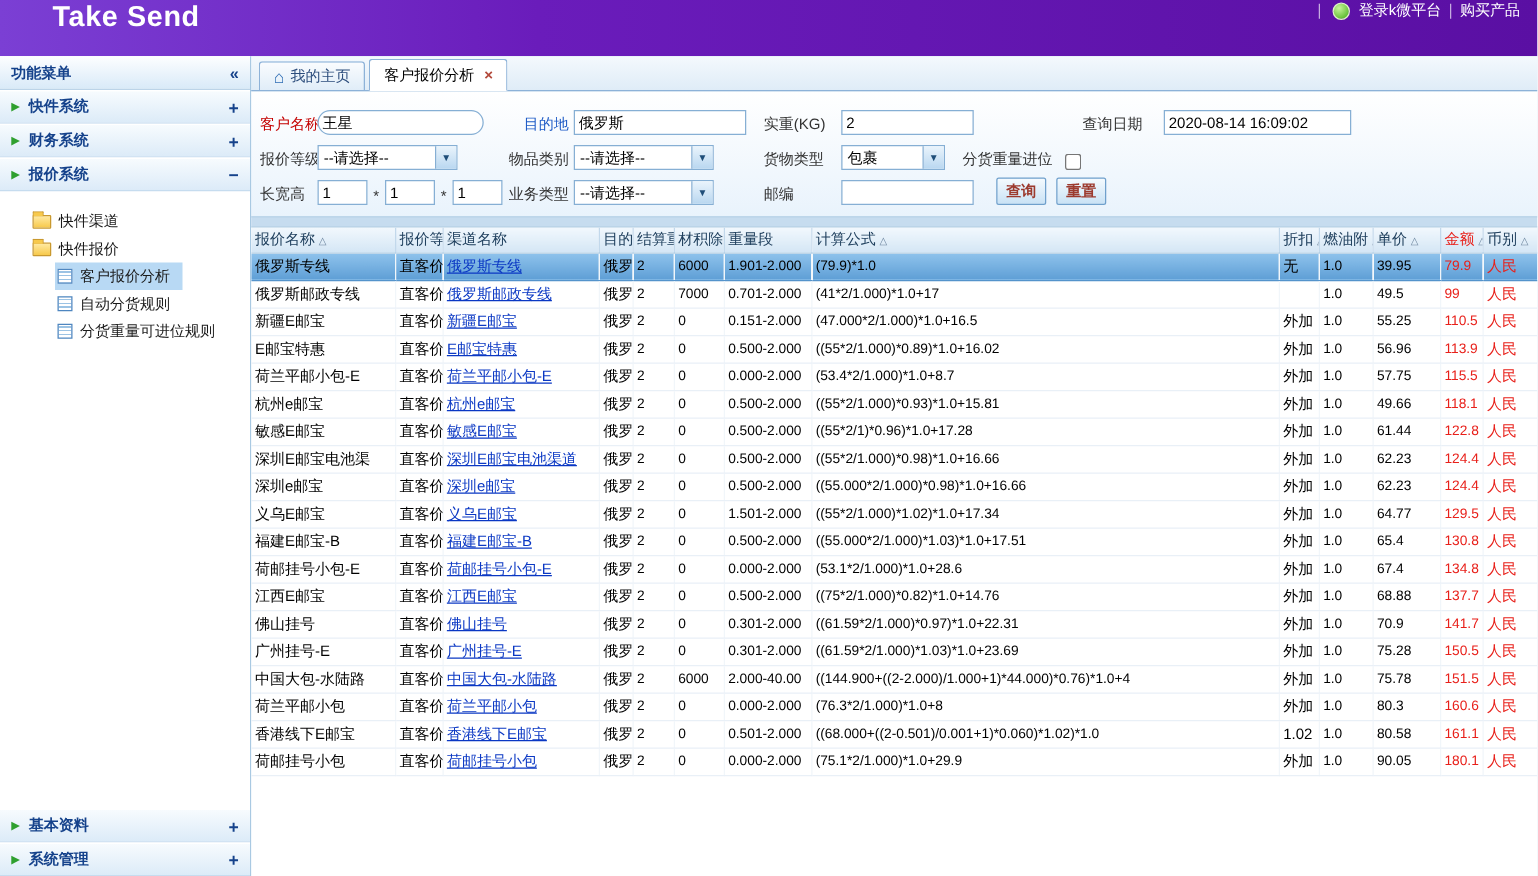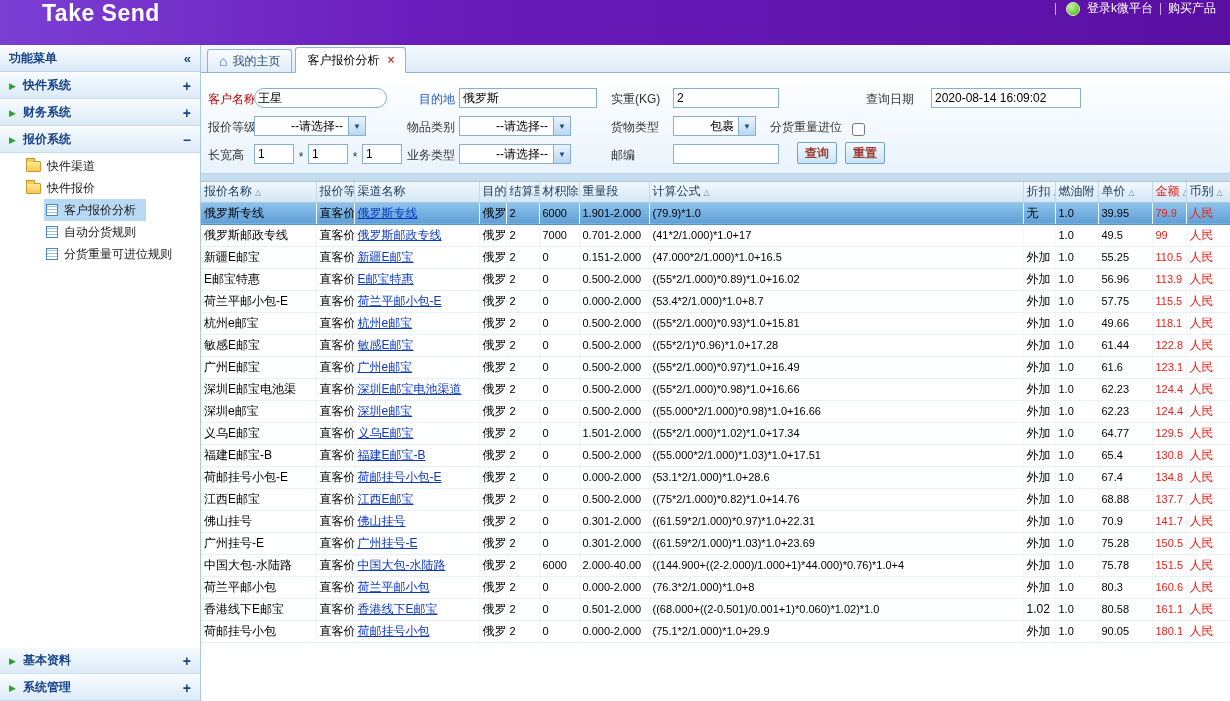--- a/index.html
+++ b/index.html
@@ -19,21 +19,21 @@
   
   .bodyrow { flex:1; display:flex; min-height:0; }
 
   
   .sidebar { width:201px; background:#fff; border-right:1px solid #a9c9e2; display:flex; flex-direction:column; }
   .sidebar-title { flex:0 0 27px; background:linear-gradient(#fdfeff,#d9eaf8); border-bottom:1px solid #bcd4e8; display:flex; align-items:center; justify-content:space-between; padding:0 9px; color:#15428b; font-weight:bold; }
   .collapse { cursor:pointer; font-size:13px; color:#15428b; }
   .menu-section { height:27px; background:linear-gradient(#f7fbfe,#dcebf8); border-bottom:1px solid #c6dcef; border-top:1px solid #fff; display:flex; align-items:center; padding:0 9px; color:#15428b; font-weight:bold; cursor:pointer; }
   .arrow-icon { color:#2fa02f; font-size:9px; margin-right:7px; }
   .toggle { margin-left:auto; font-size:14px; font-weight:bold; color:#15428b; }
-  .tree { flex:1 1 auto; padding:2px 0; overflow:hidden; }
+  .tree { flex:1 1 auto; padding:13px 0; overflow:hidden; }
   .tree-row { height:22px; display:flex; align-items:center; gap:6px; cursor:pointer; width:fit-content; padding:0 10px 0 2px; color:#1a1a1a; }
   .tree-row.folder { margin-left:24px; }
   .tree-row.leaf { margin-left:44px; }
   .tree-row.selected { background:#b8d9f4; }
   .folder-icon { width:15px; height:11px; background:linear-gradient(#ffe9a0,#f7c94c); border:1px solid #c9992f; border-radius:1px; position:relative; flex:0 0 15px; }
   .folder-icon::before { content:''; position:absolute; top:-4px; left:-1px; width:7px; height:3px; background:#f7c94c; border:1px solid #c9992f; border-bottom:none; border-radius:1px 1px 0 0; }
   .leaf-icon { width:12px; height:12px; border:1px solid #4e86c0; background:#fff repeating-linear-gradient(0deg,transparent 0 2px,#9cc3e4 2px 3px); flex:0 0 12px; }
 
   
   .main { flex:1; min-width:0; display:flex; flex-direction:column; background:#c6dcef; }
@@ -45,21 +45,21 @@
 
   
   .form-panel { background:linear-gradient(#ffffff,#e9f3fc); padding:13px 0 9px 7px; border-bottom:1px solid #b8d2e8; }
   .frow { display:flex; align-items:flex-end; height:22px; margin-bottom:6px; }
   .frow:last-child { margin-bottom:0; }
   .flabel { color:#333; white-space:nowrap; overflow:hidden; }
   .lab-red { color:#c40000; }
   .lab-blue { color:#1e5bc6; }
   .r { text-align:right; padding-right:2px; }
   .finput { height:20px; border:1px solid #86afd4; background:#fff; padding:0 3px; font:12px "Liberation Sans","DejaVu Sans",sans-serif; color:#000; }
-  .fselect { height:20px; border:1px solid #86afd4; background:#fff; display:flex; align-items:center; cursor:pointer;padding-left:32px; }
+  .fselect { height:20px; border:1px solid #86afd4; background:#fff; display:flex; align-items:center; cursor:pointer; }
   .sel-text { padding:0 4px; flex:1; white-space:nowrap; overflow:hidden; }
   .sel-arrow { width:17px; align-self:stretch; background:linear-gradient(#eaf4fc,#b9d7f0); border-left:1px solid #86afd4; display:flex; align-items:center; justify-content:center; font-size:8px; color:#1f4e79; }
   .fcheck { width:13px; height:13px; cursor:pointer; }
   .btn { height:22px; padding:0 7px; border:1px solid #6fa0cc; border-radius:2px; background:linear-gradient(#f4fafe,#c9e2f5); color:#9c3a2e; font:bold 12px "Liberation Sans","DejaVu Sans",sans-serif; cursor:pointer; }
   .star { width:14px; text-align:center; color:#333; }
 
   
   .grid-wrap { flex:1; margin-top:7px; background:#fff; overflow:hidden; border-top:1px solid #a9c9e2; }
   table { border-collapse:collapse; table-layout:fixed; width:1029px; }
   th { background:linear-gradient(#f2f8fd,#d4e6f5); border-right:1px solid #c2d8eb; border-bottom:1px solid #a9c9e2; height:20px; font-weight:normal; color:#20405e; text-align:left; padding:0 3px; white-space:nowrap; overflow:hidden; cursor:pointer; }
@@ -341,35 +341,20 @@
                 <td class="num">0</td>
                 <td class="num">0.500-2.000</td>
                 <td class="num">((55*2/1)*0.96)*1.0+17.28</td>
                 <td>外加</td>
                 <td class="num">1.0</td>
                 <td class="num">61.44</td>
                 <td class="num red">122.8</td>
                 <td class="red">人民</td>
               </tr>
               <tr>
-                <td>广州E邮宝</td>
-                <td>直客价</td>
-                <td><a>广州e邮宝</a></td>
-                <td>俄罗</td>
-                <td class="num">2</td>
-                <td class="num">0</td>
-                <td class="num">0.500-2.000</td>
-                <td class="num">((55*2/1.000)*0.97)*1.0+16.49</td>
-                <td>外加</td>
-                <td class="num">1.0</td>
-                <td class="num">61.6</td>
-                <td class="num red">123.1</td>
-                <td class="red">人民</td>
-              </tr>
-              <tr>
                 <td>深圳E邮宝电池渠</td>
                 <td>直客价</td>
                 <td><a>深圳E邮宝电池渠道</a></td>
                 <td>俄罗</td>
                 <td class="num">2</td>
                 <td class="num">0</td>
                 <td class="num">0.500-2.000</td>
                 <td class="num">((55*2/1.000)*0.98)*1.0+16.66</td>
                 <td>外加</td>
                 <td class="num">1.0</td>

